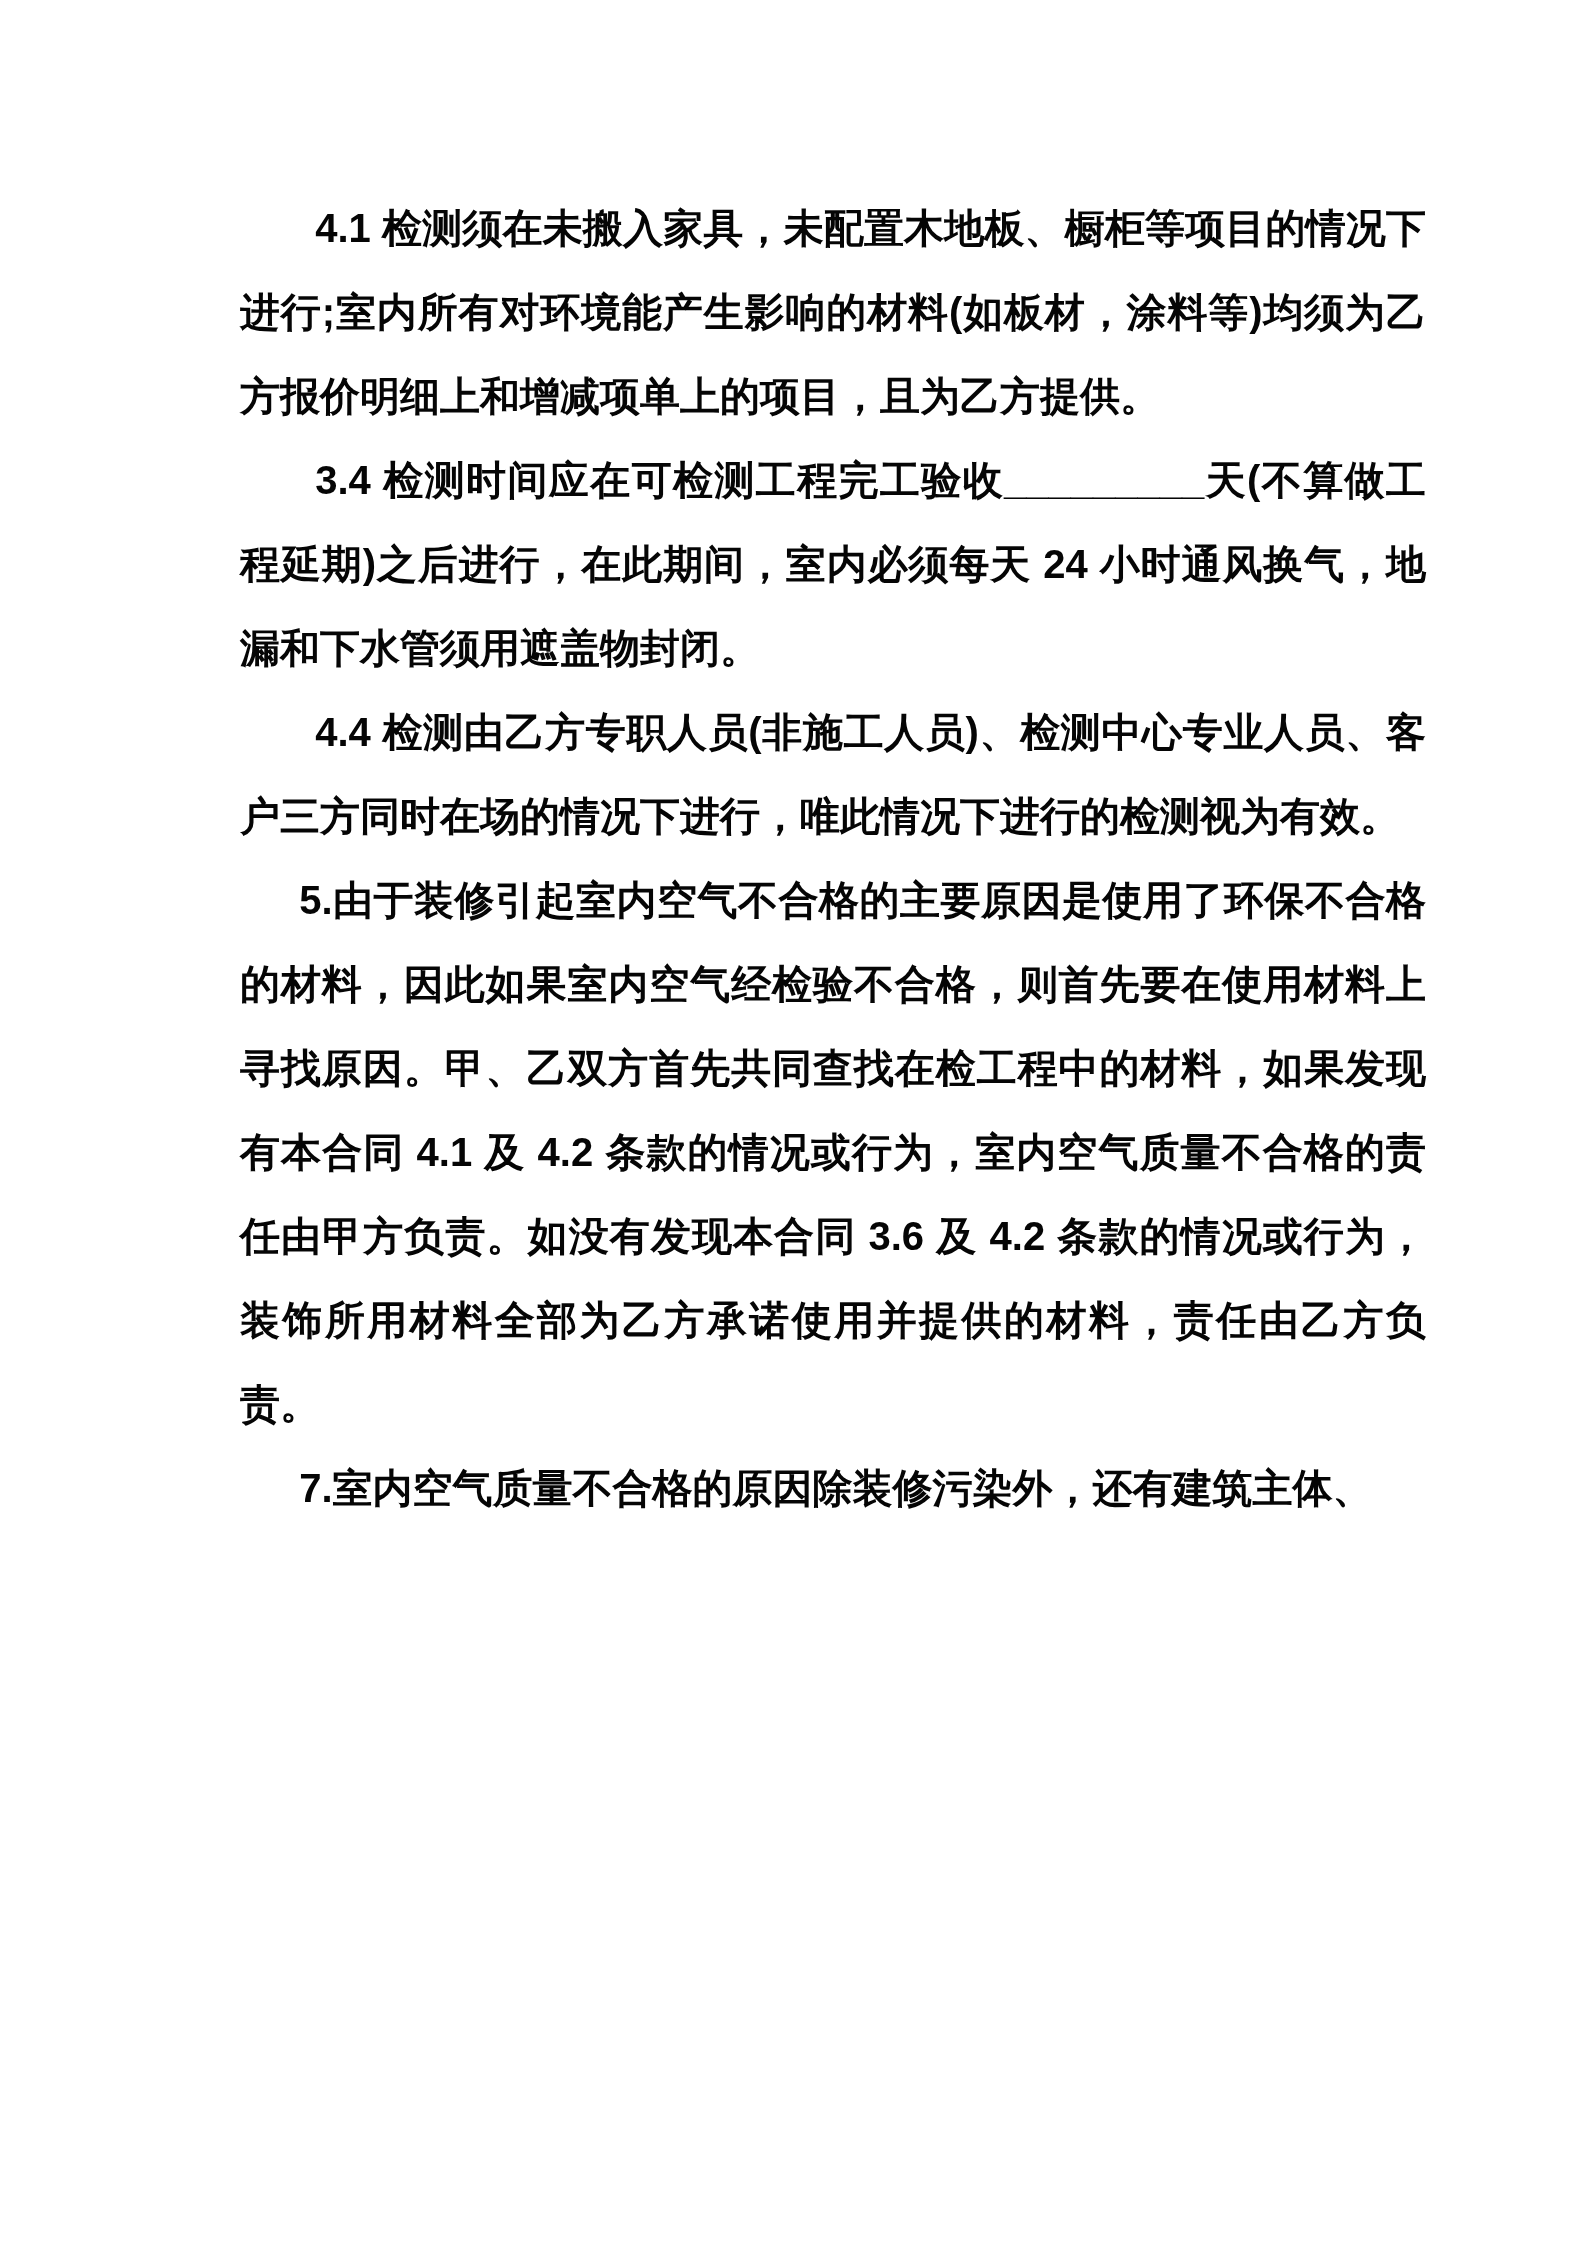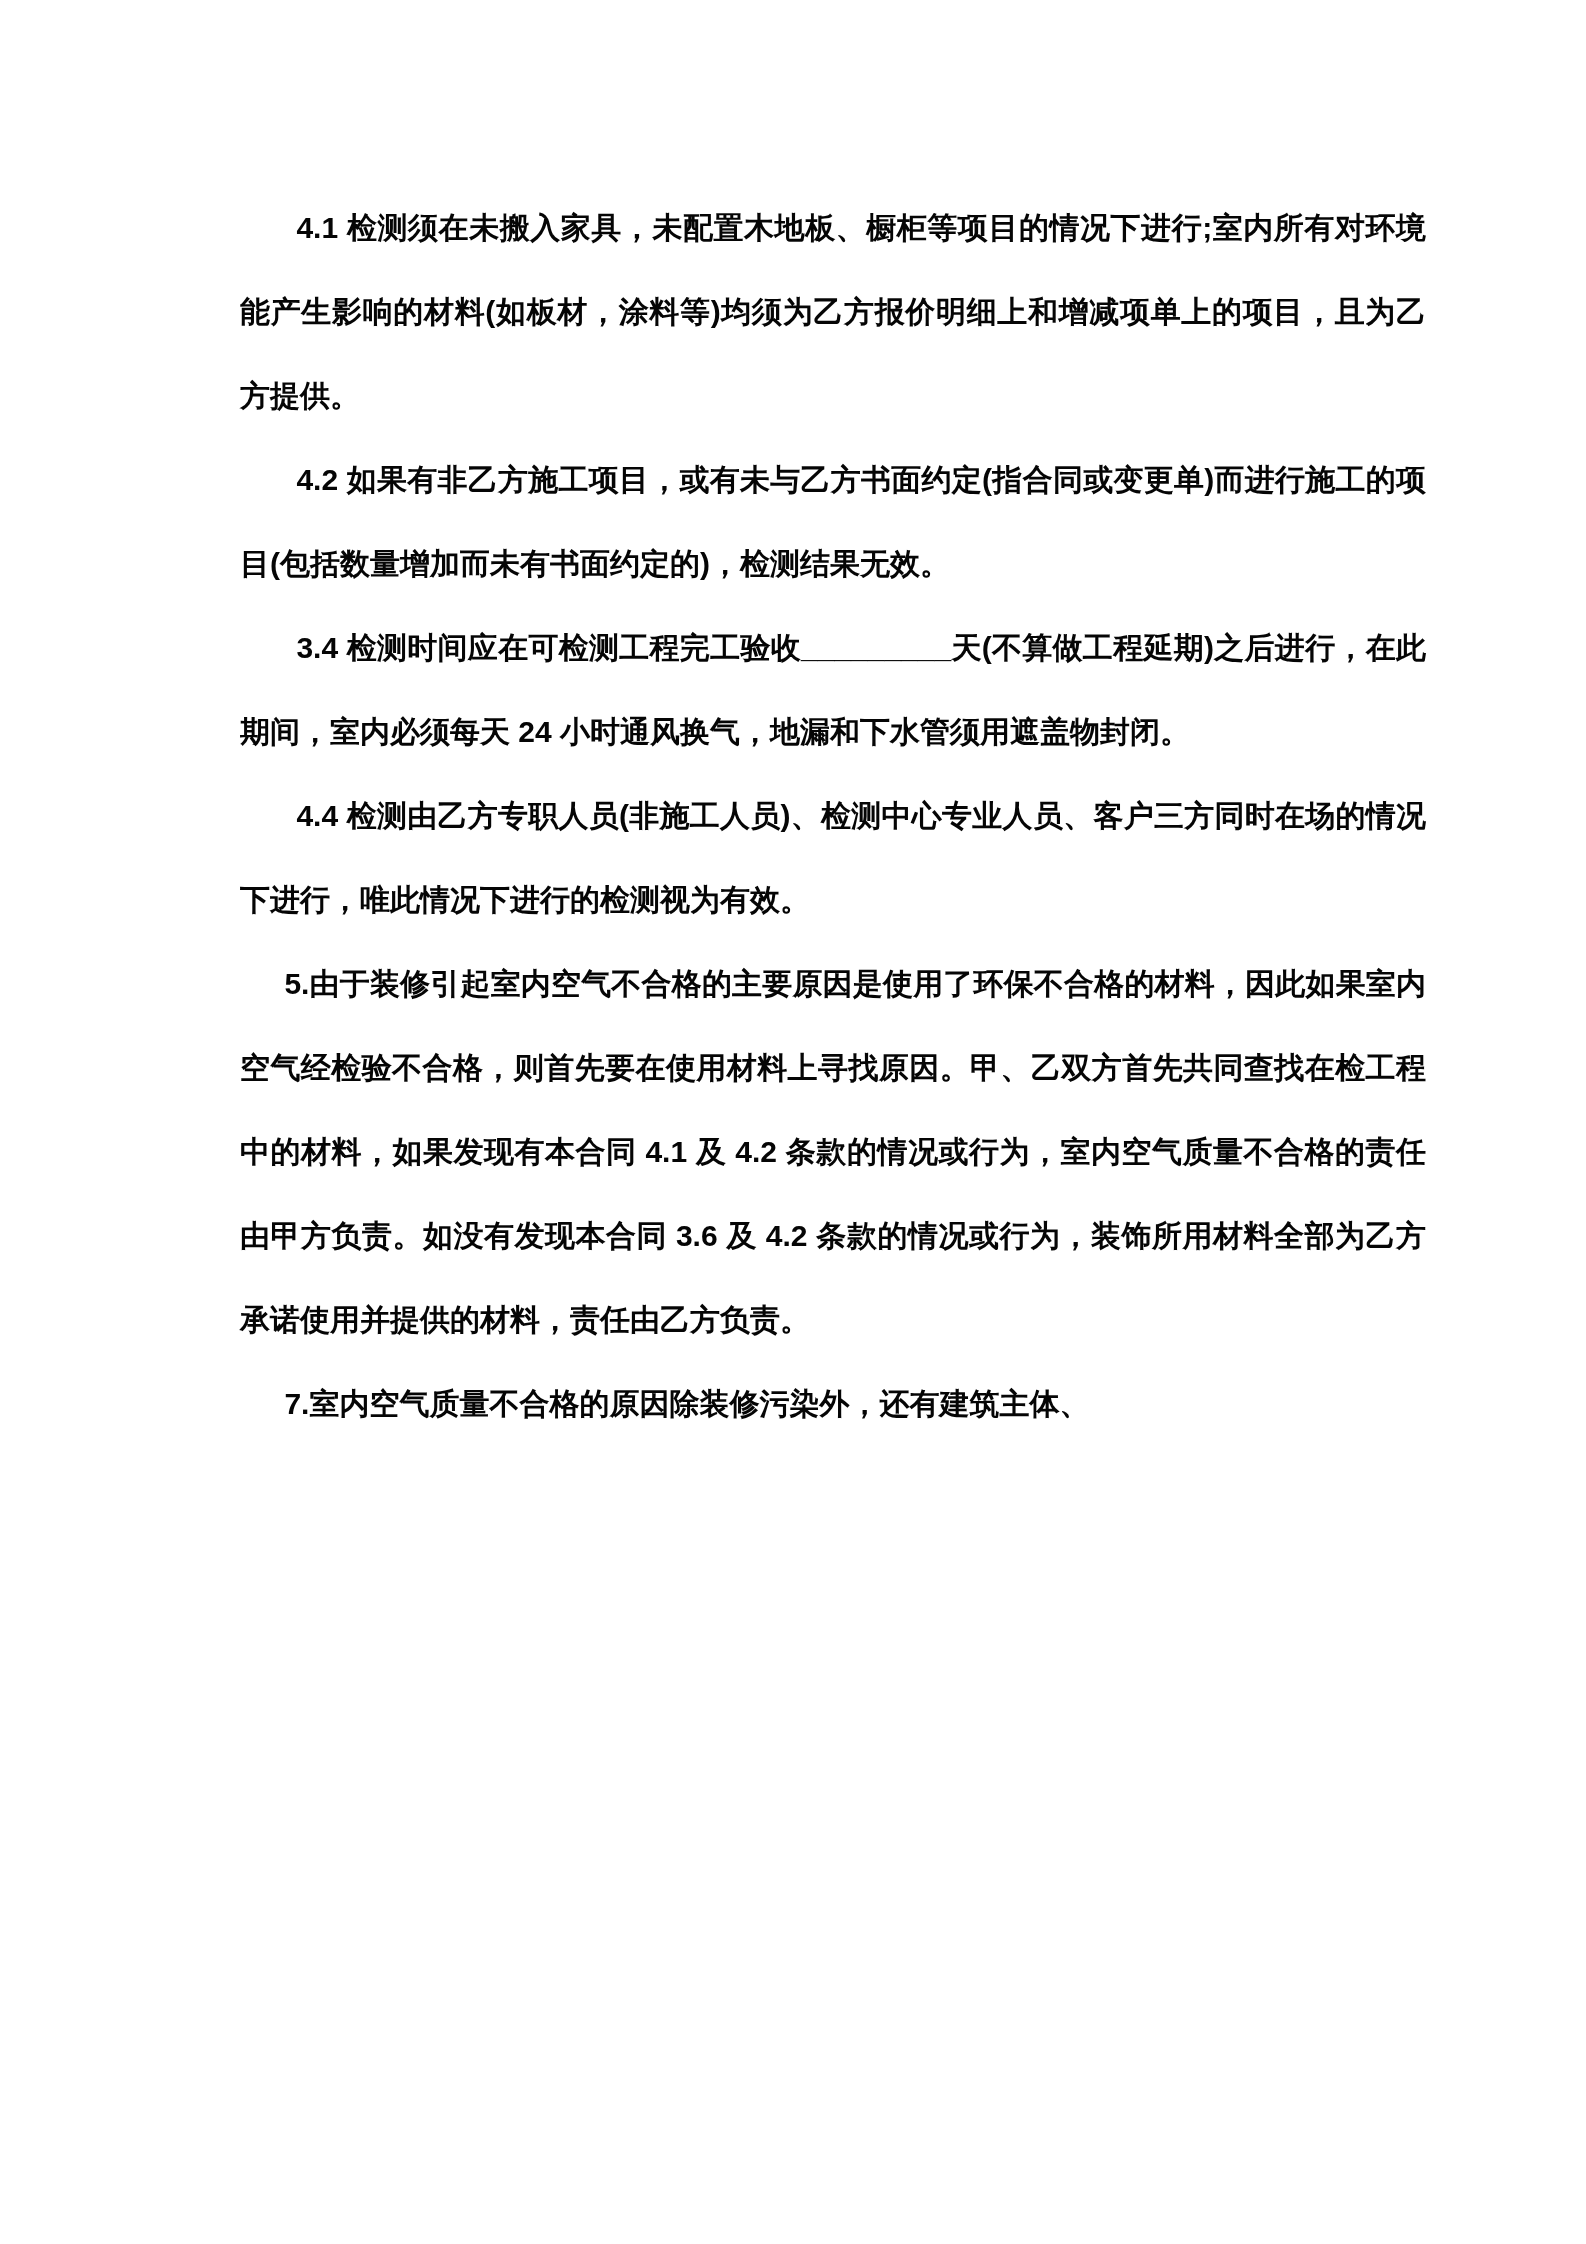--- a/index.html
+++ b/index.html
@@ -18,35 +18,34 @@
     position: absolute;
     left: 240px;
     top: 186px;
     width: 1186px;
   }
   .clause {
     margin: 0;
     padding: 0;
     font-family: "Liberation Sans", "DejaVu Sans", sans-serif;
     font-weight: 700;
-    font-size: 30px;
+    font-size: 40px;
     line-height: 84px;
     color: #050505;
     text-align: justify;
     letter-spacing: 0px;
     word-break: break-all;
   }
   .indent-lg { text-indent: 1.88em; }
   .indent-sm { text-indent: 1.48em; }
 </style>
 </head>
 <body>
 
 <div class="page">
   <div class="text-block">
     <p class="clause indent-lg">4.1 检测须在未搬入家具，未配置木地板、橱柜等项目的情况下进行;室内所有对环境能产生影响的材料(如板材，涂料等)均须为乙方报价明细上和增减项单上的项目，且为乙方提供。</p>
-    <p class="clause indent-lg">4.2 如果有非乙方施工项目，或有未与乙方书面约定(指合同或变更单)而进行施工的项目(包括数量增加而未有书面约定的)，检测结果无效。</p>
     <p class="clause indent-lg">3.4 检测时间应在可检测工程完工验收_________天(不算做工程延期)之后进行，在此期间，室内必须每天 24 小时通风换气，地漏和下水管须用遮盖物封闭。</p>
     <p class="clause indent-lg">4.4 检测由乙方专职人员(非施工人员)、检测中心专业人员、客户三方同时在场的情况下进行，唯此情况下进行的检测视为有效。</p>
     <p class="clause indent-sm">5.由于装修引起室内空气不合格的主要原因是使用了环保不合格的材料，因此如果室内空气经检验不合格，则首先要在使用材料上寻找原因。甲、乙双方首先共同查找在检工程中的材料，如果发现有本合同 4.1 及 4.2 条款的情况或行为，室内空气质量不合格的责任由甲方负责。如没有发现本合同 3.6 及 4.2 条款的情况或行为，装饰所用材料全部为乙方承诺使用并提供的材料，责任由乙方负责。</p>
     <p class="clause indent-sm">7.室内空气质量不合格的原因除装修污染外，还有建筑主体、</p>
   </div>
 </div>
 
 </body></html>

